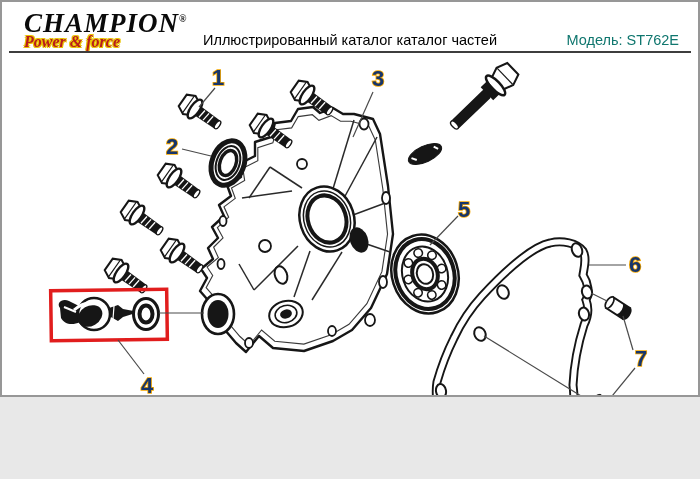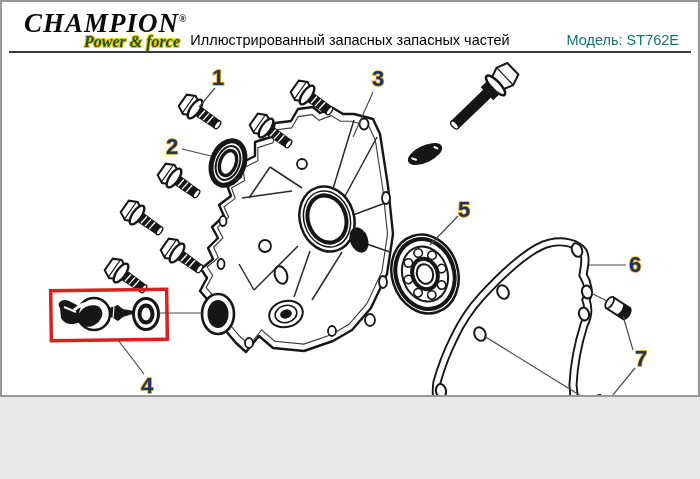--- a/index.html
+++ b/index.html
@@ -18,21 +18,21 @@
     font-family:"Liberation Serif",serif;
     font-style:italic;font-weight:900;
     font-size:27px;line-height:28px;
     letter-spacing:1px;color:#0a0a0a;white-space:nowrap;
   }
   .brand-reg{font-size:10px;vertical-align:super;font-weight:700;}
   .brand-tagline{
     font-family:"Liberation Serif",serif;
     font-style:italic;font-weight:900;
     font-size:16px;line-height:16px;
-    color:#14532d;text-align:right;margin-top:-3px;padding-right:4px;
+    color:#b91c1c;margin-top:-3px;padding-right:4px;
     text-shadow:1px 1px 0 #e9c400,-1px 1px 0 #e9c400,1px -1px 0 #e9c400,-1px -1px 0 #e9c400;
     white-space:nowrap;
   }
   .header-title{
     position:absolute;left:120px;right:120px;top:30px;
     text-align:center;font-size:14.5px;color:#000;white-space:nowrap;
   }
   .header-model{
     position:absolute;right:19px;top:30px;
     font-size:14.5px;color:#0f766e;white-space:nowrap;
@@ -56,21 +56,21 @@
 </head>
 <body>
 
 <div class="page">
 
   <div class="brand">
     <div class="brand-name"><span>CHAMPION</span><span class="brand-reg">®</span></div>
     <div class="brand-tagline">Power &amp; force</div>
   </div>
 
-  <div class="header-title">Иллюстрированный запасных запасных частей</div>
+  <div class="header-title">Иллюстрированный каталог каталог частей</div>
   <div class="header-model">Модель: ST762E</div>
   <div class="header-rule"></div>
 
   <svg class="diagram" viewBox="0 0 700 479">
     <defs>
 
       <g id="bolt">
         <path d="M-15,-7 L-15,7 L-7,11 L-1,8 L-1,-8 L-7,-11 Z" fill="#fff" stroke="#161616" stroke-width="2"></path>
         <line x1="-8" y1="-10" x2="-8" y2="10" stroke="#161616" stroke-width="1.2"></line>
         <ellipse cx="0" cy="0" rx="4.5" ry="11" fill="#fff" stroke="#161616" stroke-width="2.4"></ellipse>

